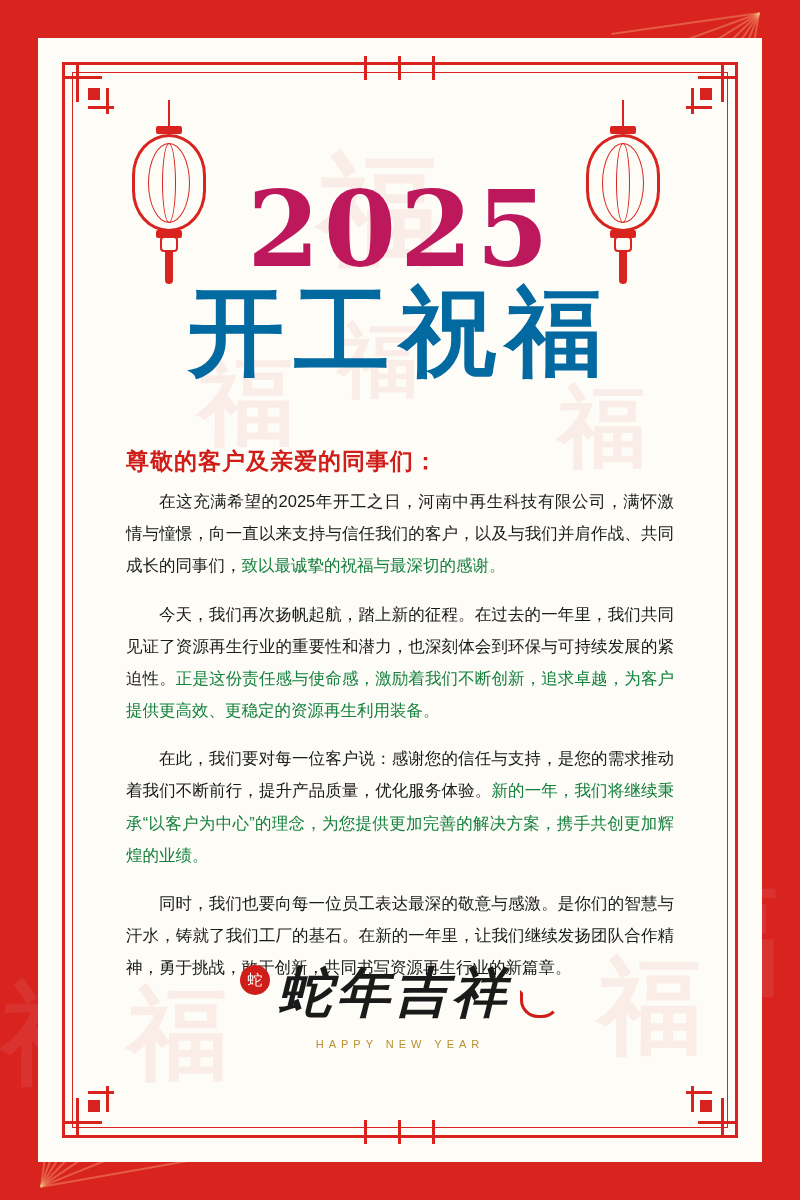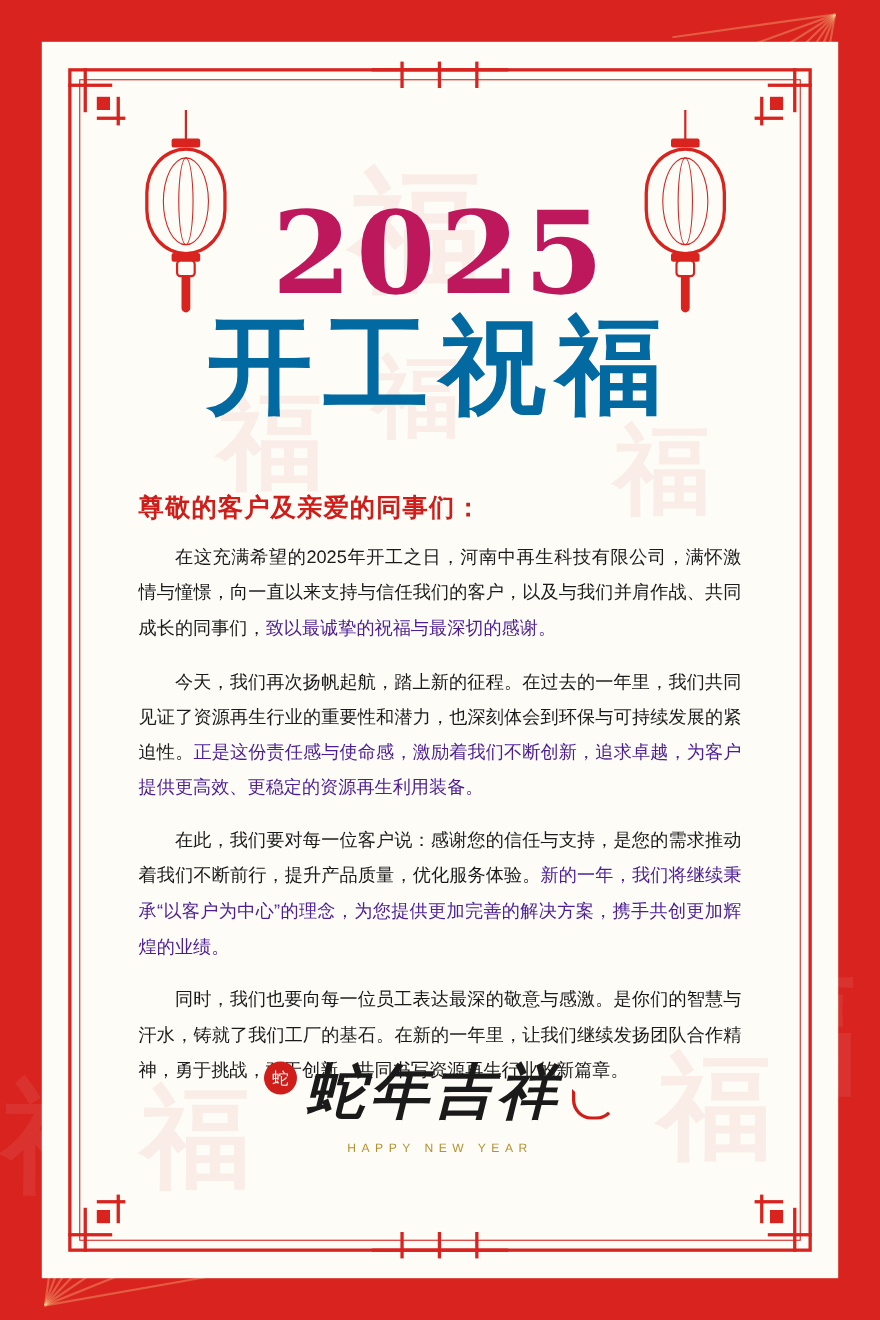--- a/index.html
+++ b/index.html
@@ -208,31 +208,31 @@
     position: absolute;
     left: 88px;
     width: 548px;
     top: 408px;
   }
   .salutation {
     font-size: 23px;
     font-weight: bold;
     color: #cf1d1a;
     letter-spacing: 1px;
-    margin-bottom: 14px;
+    margin-bottom: 8px;
   }
   .para {
     font-size: 16.5px;
     line-height: 1.95;
     color: #1a1a1a;
     text-indent: 2em;
     margin: 0 0 16px 0;
     text-align: justify;
   }
-  .hl { color: #4c1d95; }
+  .hl { color: #15803d; }
 
   .sign {
     margin-top: 26px;
     text-align: right;
     font-size: 16.5px;
     color: #1a1a1a;
     line-height: 1.9;
   }
   .sign .date { font-size: 16px; }
 

